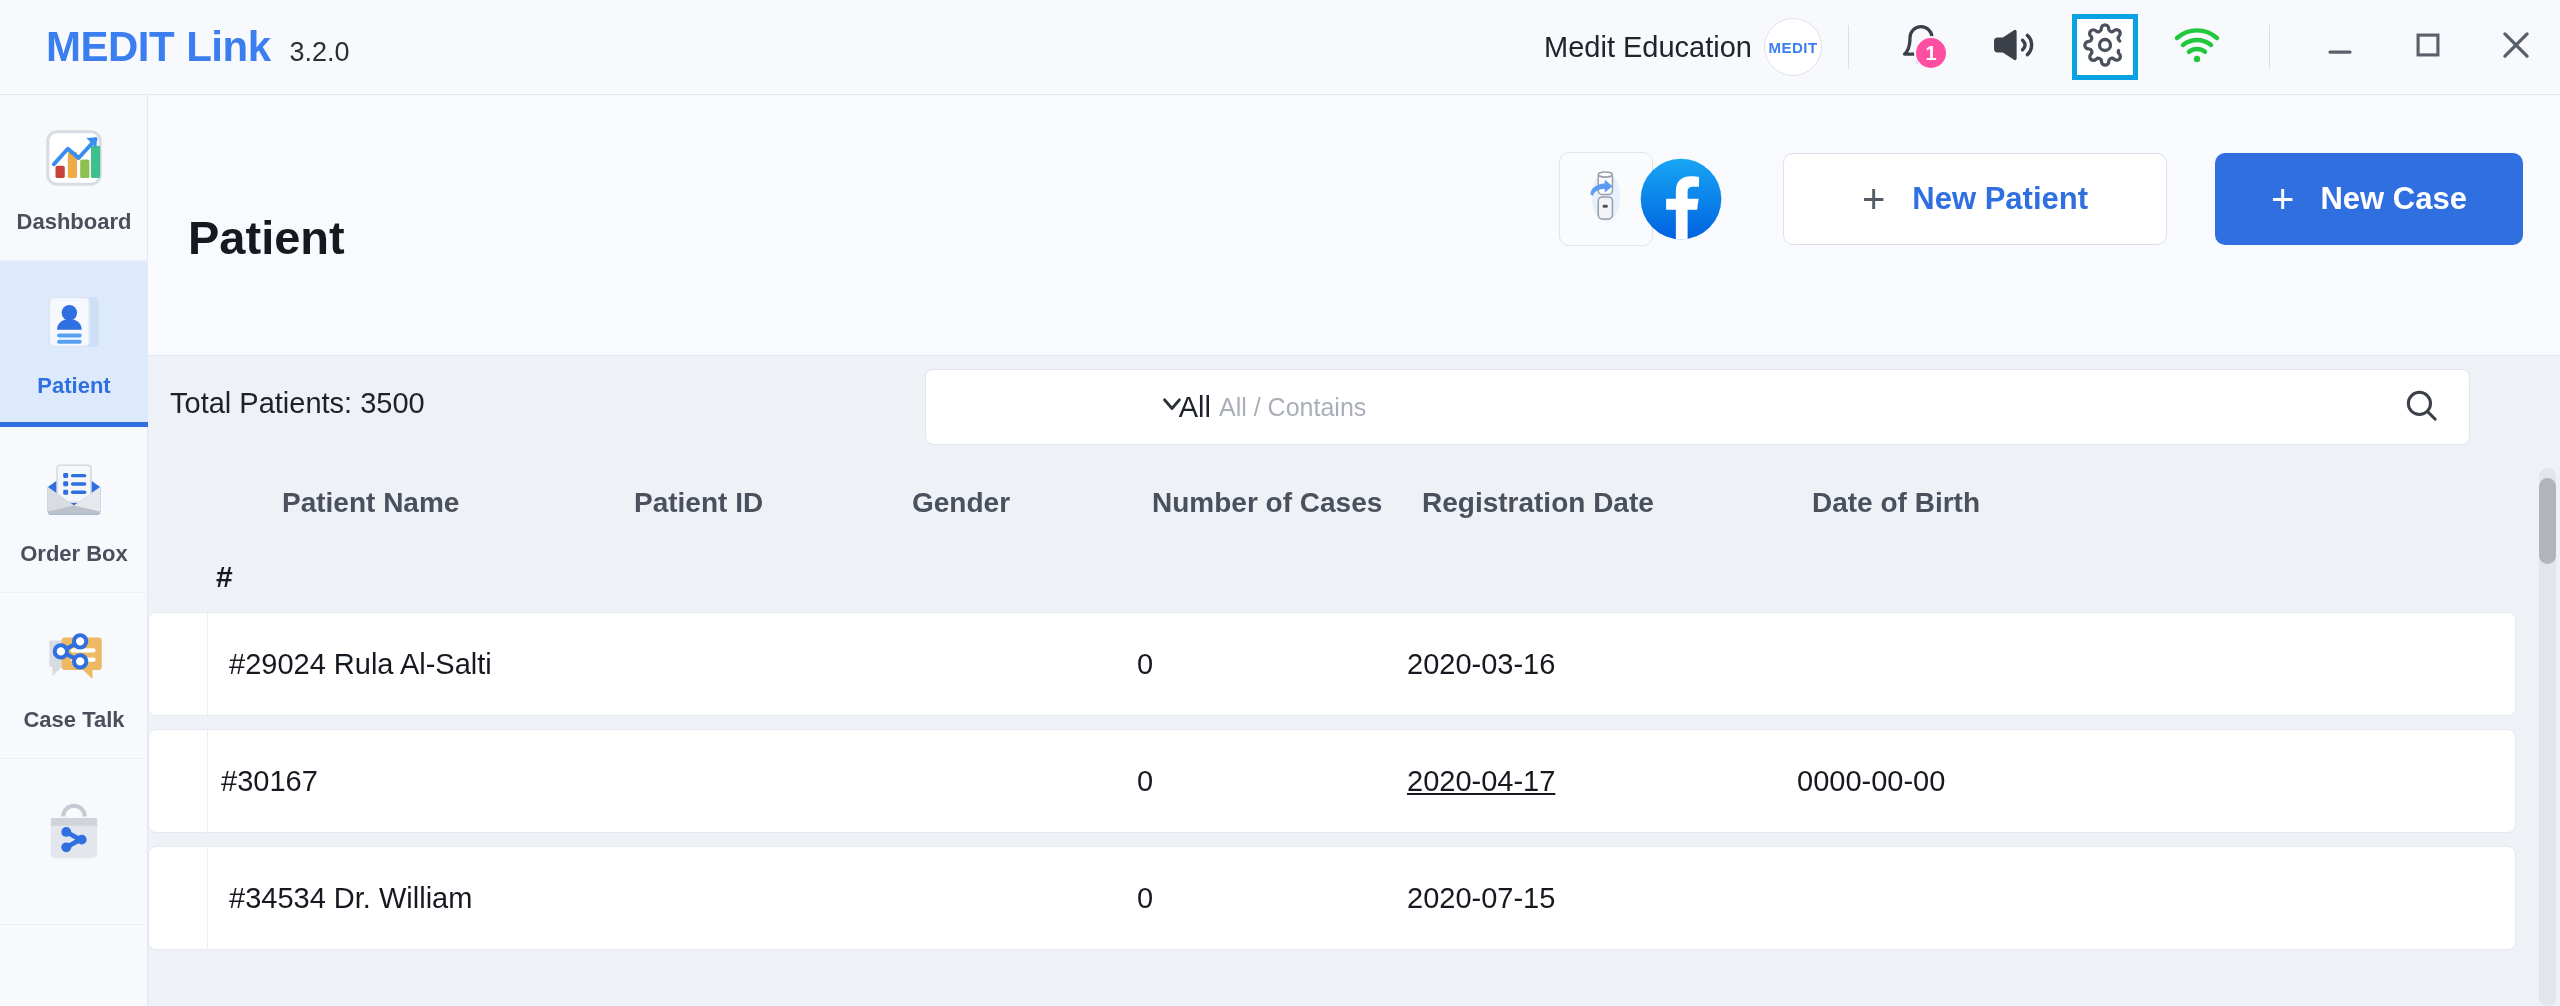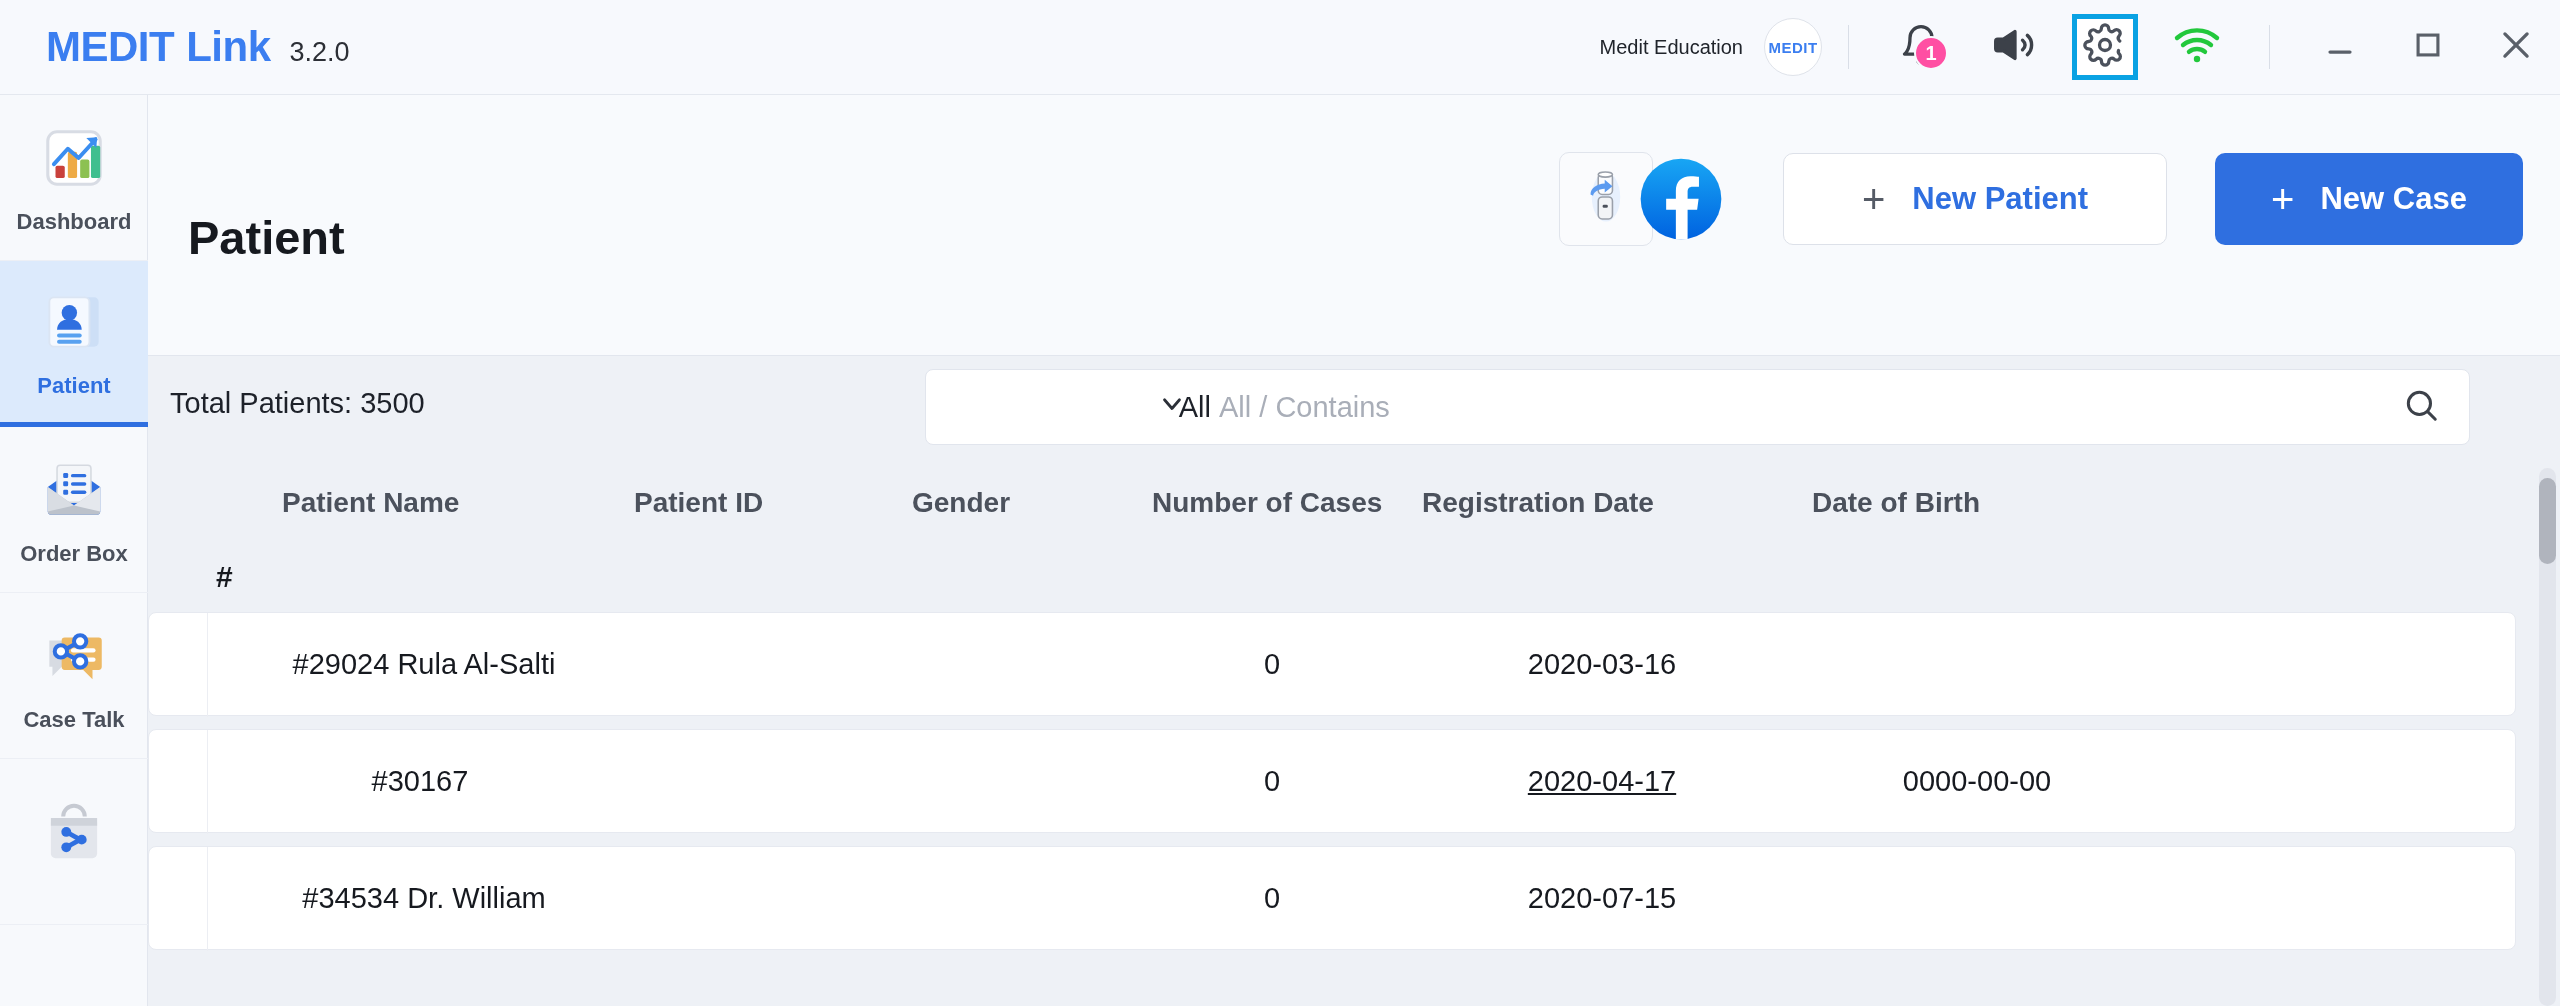--- a/index.html
+++ b/index.html
@@ -16,21 +16,21 @@
     position:absolute; left:0; top:0; width:2560px; height:95px;
     background:#f7f9fd; display:flex; align-items:center;
     border-bottom:1px solid #e4e8ef;
   }
   .brand { display:flex; align-items:baseline; margin-left:46px; }
   .brand-medit { font-size:42px; font-weight:700; color:#3b7ef0; letter-spacing:-0.5px; }
   .brand-link  { font-size:42px; font-weight:700; color:#3b7ef0; margin-left:12px; letter-spacing:-0.5px;}
   .brand-ver   { font-size:27px; color:#2c2f36; margin-left:19px; }
 
   .tb-right { margin-left:auto; display:flex; align-items:center; height:95px; }
-  .acct-name { font-size:20px; color:#20242b; margin-right:21px; white-space:nowrap;}
+  .acct-name { font-size:29px; color:#20242b; margin-right:12px; white-space:nowrap;}
   .avatar {
     width:58px; height:58px; border-radius:50%;
     border:1px solid #dfe3ea; background:#fff;
     display:flex; align-items:center; justify-content:center;
     font-size:15px; font-weight:700; color:#3b7ef0; letter-spacing:0.5px;
   }
   .tb-div { width:1px; height:44px; background:#d9dee7; margin:0 26px; }
   .ticon { width:66px; height:66px; display:flex; align-items:center; justify-content:center; position:relative; margin:0 13px; }
   .badge {
     position:absolute; right:6px; bottom:10px;
@@ -96,35 +96,35 @@
 
   .searchbar {
     position:absolute; left:777px; top:13px; width:1545px; height:76px;
     background:#fff; border:1px solid #e1e5ed; border-radius:8px;
     display:flex; align-items:center;
   }
   .sel { width:285px; height:74px; display:flex; align-items:center; padding-left:26px;
          font-size:29px; color:#1d2129; position:relative;justify-content:flex-end;}
   .sel .chev { position:absolute; right:24px; top:50%; transform:translateY(-50%); }
   .sinput { flex:1; height:74px; border:none; outline:none; background:transparent;
-            font-size:29px; color:#1d2129; font-family:"Liberation Sans", sans-serif; padding-left:8px;}
+            font-size:25px; color:#1d2129; font-family:"Liberation Sans", sans-serif; padding-left:8px;}
   .sinput::placeholder { color:#a9aeb8; }
   .sicon { width:96px; height:74px; display:flex; align-items:center; justify-content:center; }
 
   .thead { position:absolute; left:16px; top:112px; width:2390px; height:70px; display:flex; align-items:center; }
   .th { font-size:28px; font-weight:700; color:#4b515c; }
 
   .grouprow { position:absolute; left:0; top:186px; width:2390px; height:70px; display:flex; align-items:center; }
   .group-hash { font-size:30px; font-weight:700; color:#16191f; margin-left:-50px; }
 
   .rows { position:absolute; left:0; top:256px; width:2390px; }
   .row {
     position:relative; height:104px; background:#fff;
     border:1px solid #e6e9f0; border-radius:8px;
-    margin:0 22px 13px 0; display:flex; align-items:center;text-align:center;
+    margin:0 22px 13px 0; display:flex; align-items:center;
   }
   .row .cell { font-size:29px; color:#16191f; }
   .rowdiv { position:absolute; left:58px; top:0; width:1px; height:104px; background:#eceef3; }
 
   .vscroll { position:absolute; right:4px; top:112px; width:17px; height:538px;
              background:#e2e5ec; border-radius:9px; }
   .vthumb { position:absolute; left:0; top:10px; width:17px; height:86px;
             background:#b0b4bd; border-radius:9px; }
 </style>
 </head>

